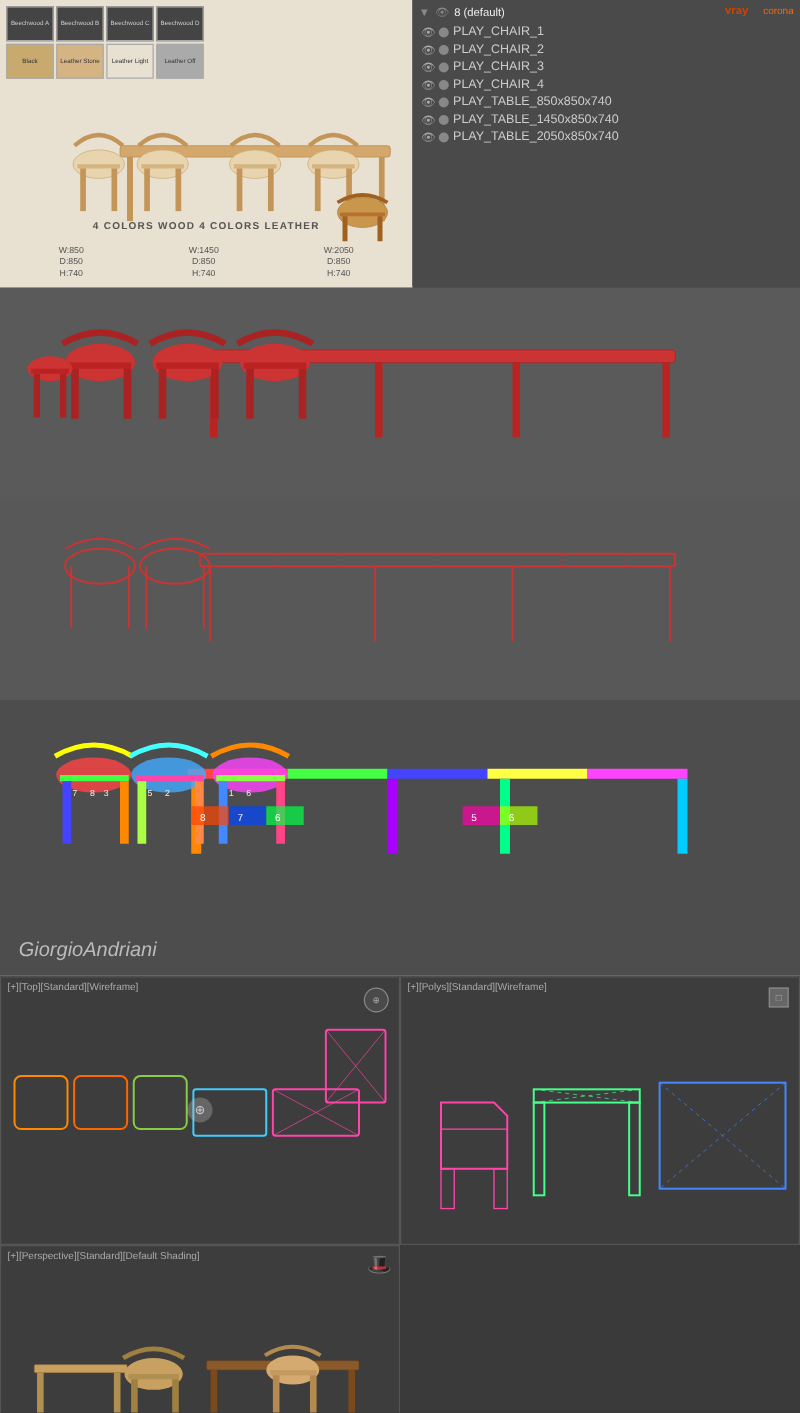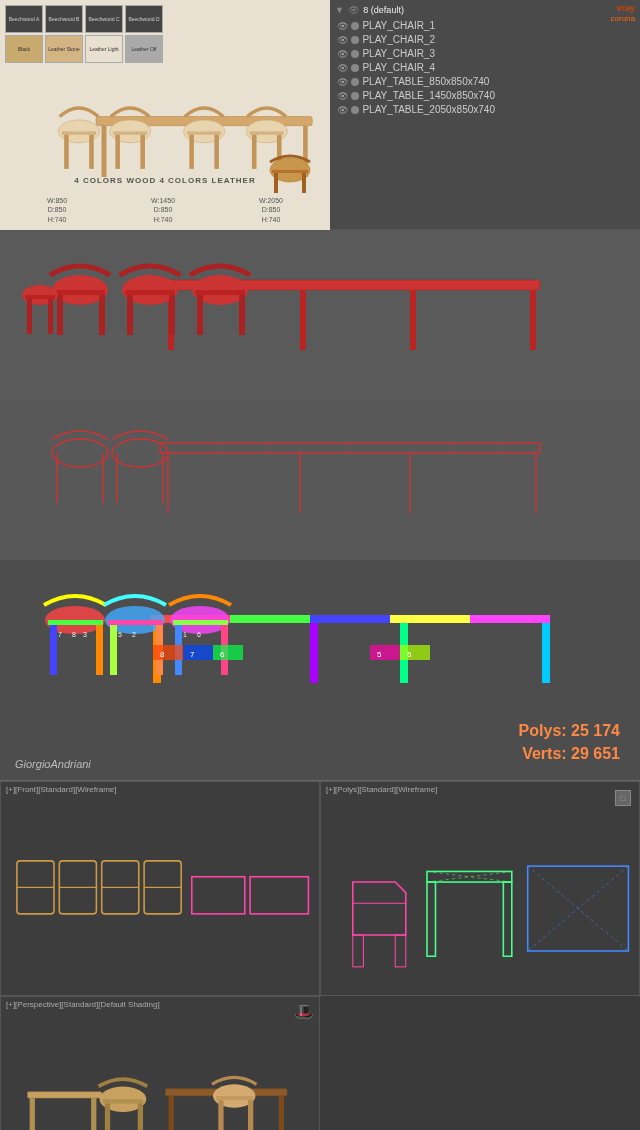--- a/index.html
+++ b/index.html
@@ -301,21 +301,21 @@
 D:850
 H:740</div>
       <div class="dim-block" style="font-size:7px;color:#555;white-space:pre-line;text-align:center;">W:2050
 D:850
 H:740</div>
     </div>
   </div>
 
   <div class="layer-panel" style="position:relative;">
 
-    <div style="position:absolute;top:3px;right:5px;display:flex;flex-direction:column;align-items:flex-end;gap:1px;">
+    <div style="position:absolute;top:3px;right:5px;display:flex;flex-direction:row;align-items:flex-end;gap:12px;">
       <span style="font-size:9px;color:#cc4400;font-weight:bold;">vray</span>
       <span style="font-size:8px;color:#ff6600;">corona</span>
     </div>
 
     <div class="layer-header">
       <span style="font-size:9px;color:#888;">▼</span>
       <span style="font-size:9px;color:#888;">👁</span>
       <span style="font-size:9px;">8 (default)</span>
     </div>
 
@@ -464,50 +464,50 @@
     <rect x="193" y="80" width="30" height="15" fill="#00ff44" opacity="0.7"></rect>
     <rect x="350" y="80" width="30" height="15" fill="#ff00aa" opacity="0.7"></rect>
     <rect x="380" y="80" width="30" height="15" fill="#aaff00" opacity="0.7"></rect>
     <text x="140" y="92" font-size="8" fill="white">8</text>
     <text x="170" y="92" font-size="8" fill="white">7</text>
     <text x="200" y="92" font-size="8" fill="white">6</text>
     <text x="357" y="92" font-size="8" fill="white">5</text>
     <text x="387" y="92" font-size="8" fill="white">6</text>
   </svg>
 
-  <div class="poly-info">
-    <div>Polys: 25 174</div>
-    <div>Verts: 29 651</div>
-  </div>
 
   <div class="giorgio-logo">
-    <span style="font-style:italic;font-size:11px;color:#bbb;">GiorgioAndriani</span>
+    <span style="font-style:italic;font-size:16px;color:#bbb;">GiorgioAndriani</span>
   </div>
 </div>
 
 <div class="bottom-viewports">
 
-
   <div class="viewport-panel">
-    <div class="viewport-label">[+][Front][Standard][Wireframe]</div>
+    <div class="viewport-label">[+][Top][Standard][Wireframe]</div>
+    <div class="compass">⊕</div>
     <svg class="scene-svg" viewBox="0 0 300 200" style="margin-top:15px;">
 
-      <rect x="15" y="60" width="35" height="50" rx="3" fill="none" stroke="#cc9944" stroke-width="1.5"></rect>
-      <line x1="15" y1="85" x2="50" y2="85" stroke="#cc9944" stroke-width="1"></line>
-      <rect x="55" y="60" width="35" height="50" rx="3" fill="none" stroke="#cc9944" stroke-width="1.5"></rect>
-      <line x1="55" y1="85" x2="90" y2="85" stroke="#cc9944" stroke-width="1"></line>
-      <rect x="95" y="60" width="35" height="50" rx="3" fill="none" stroke="#cc9944" stroke-width="1.5"></rect>
-      <line x1="95" y1="85" x2="130" y2="85" stroke="#cc9944" stroke-width="1"></line>
-      <rect x="135" y="60" width="35" height="50" rx="3" fill="none" stroke="#cc9944" stroke-width="1.5"></rect>
-      <line x1="135" y1="85" x2="170" y2="85" stroke="#cc9944" stroke-width="1"></line>
-
-      <rect x="180" y="75" width="50" height="35" fill="none" stroke="#ff44aa" stroke-width="1.5"></rect>
-      <rect x="235" y="75" width="55" height="35" fill="none" stroke="#ff44aa" stroke-width="1.5"></rect>
+      <rect x="10" y="60" width="40" height="40" rx="5" fill="none" stroke="#ff8800" stroke-width="1.5"></rect>
+      <rect x="55" y="60" width="40" height="40" rx="5" fill="none" stroke="#ff6600" stroke-width="1.5"></rect>
+      <rect x="100" y="60" width="40" height="40" rx="5" fill="none" stroke="#88cc44" stroke-width="1.5"></rect>
+
+      <rect x="145" y="70" width="55" height="35" rx="2" fill="none" stroke="#44ccff" stroke-width="1.5"></rect>
+      <rect x="205" y="70" width="65" height="35" rx="2" fill="none" stroke="#ff44aa" stroke-width="1.5"></rect>
+      <rect x="245" y="25" width="45" height="55" rx="2" fill="none" stroke="#ff44aa" stroke-width="1.5"></rect>
+
+      <line x1="205" y1="70" x2="270" y2="105" stroke="#ff44aa" stroke-width="0.5"></line>
+      <line x1="270" y1="70" x2="205" y2="105" stroke="#ff44aa" stroke-width="0.5"></line>
+      <line x1="245" y1="25" x2="290" y2="80" stroke="#ff44aa" stroke-width="0.5"></line>
+      <line x1="290" y1="25" x2="245" y2="80" stroke="#ff44aa" stroke-width="0.5"></line>
     </svg>
+    
+    <div class="nav-arrow" style="top:50%;left:50%;transform:translate(-50%,-50%);width:20px;height:20px;">⊕</div>
   </div>
+
 
   <div class="viewport-panel">
     <div class="viewport-label">[+][Polys][Standard][Wireframe]</div>
     <div style="position:absolute;top:8px;right:8px;width:16px;height:16px;background:#666;border:1px solid #888;display:flex;align-items:center;justify-content:center;font-size:8px;color:#aaa;">□</div>
     <svg class="scene-svg" viewBox="0 0 300 200" style="margin-top:15px;">
 
       <path d="M30,80 L30,130 L80,130 L80,90 L70,80 Z" fill="none" stroke="#ff44aa" stroke-width="1.5"></path>
       <line x1="30" y1="100" x2="80" y2="100" stroke="#ff44aa" stroke-width="1"></line>
       <rect x="30" y="130" width="10" height="30" fill="none" stroke="#ff44aa" stroke-width="1"></rect>
       <rect x="70" y="130" width="10" height="30" fill="none" stroke="#ff44aa" stroke-width="1"></rect>

